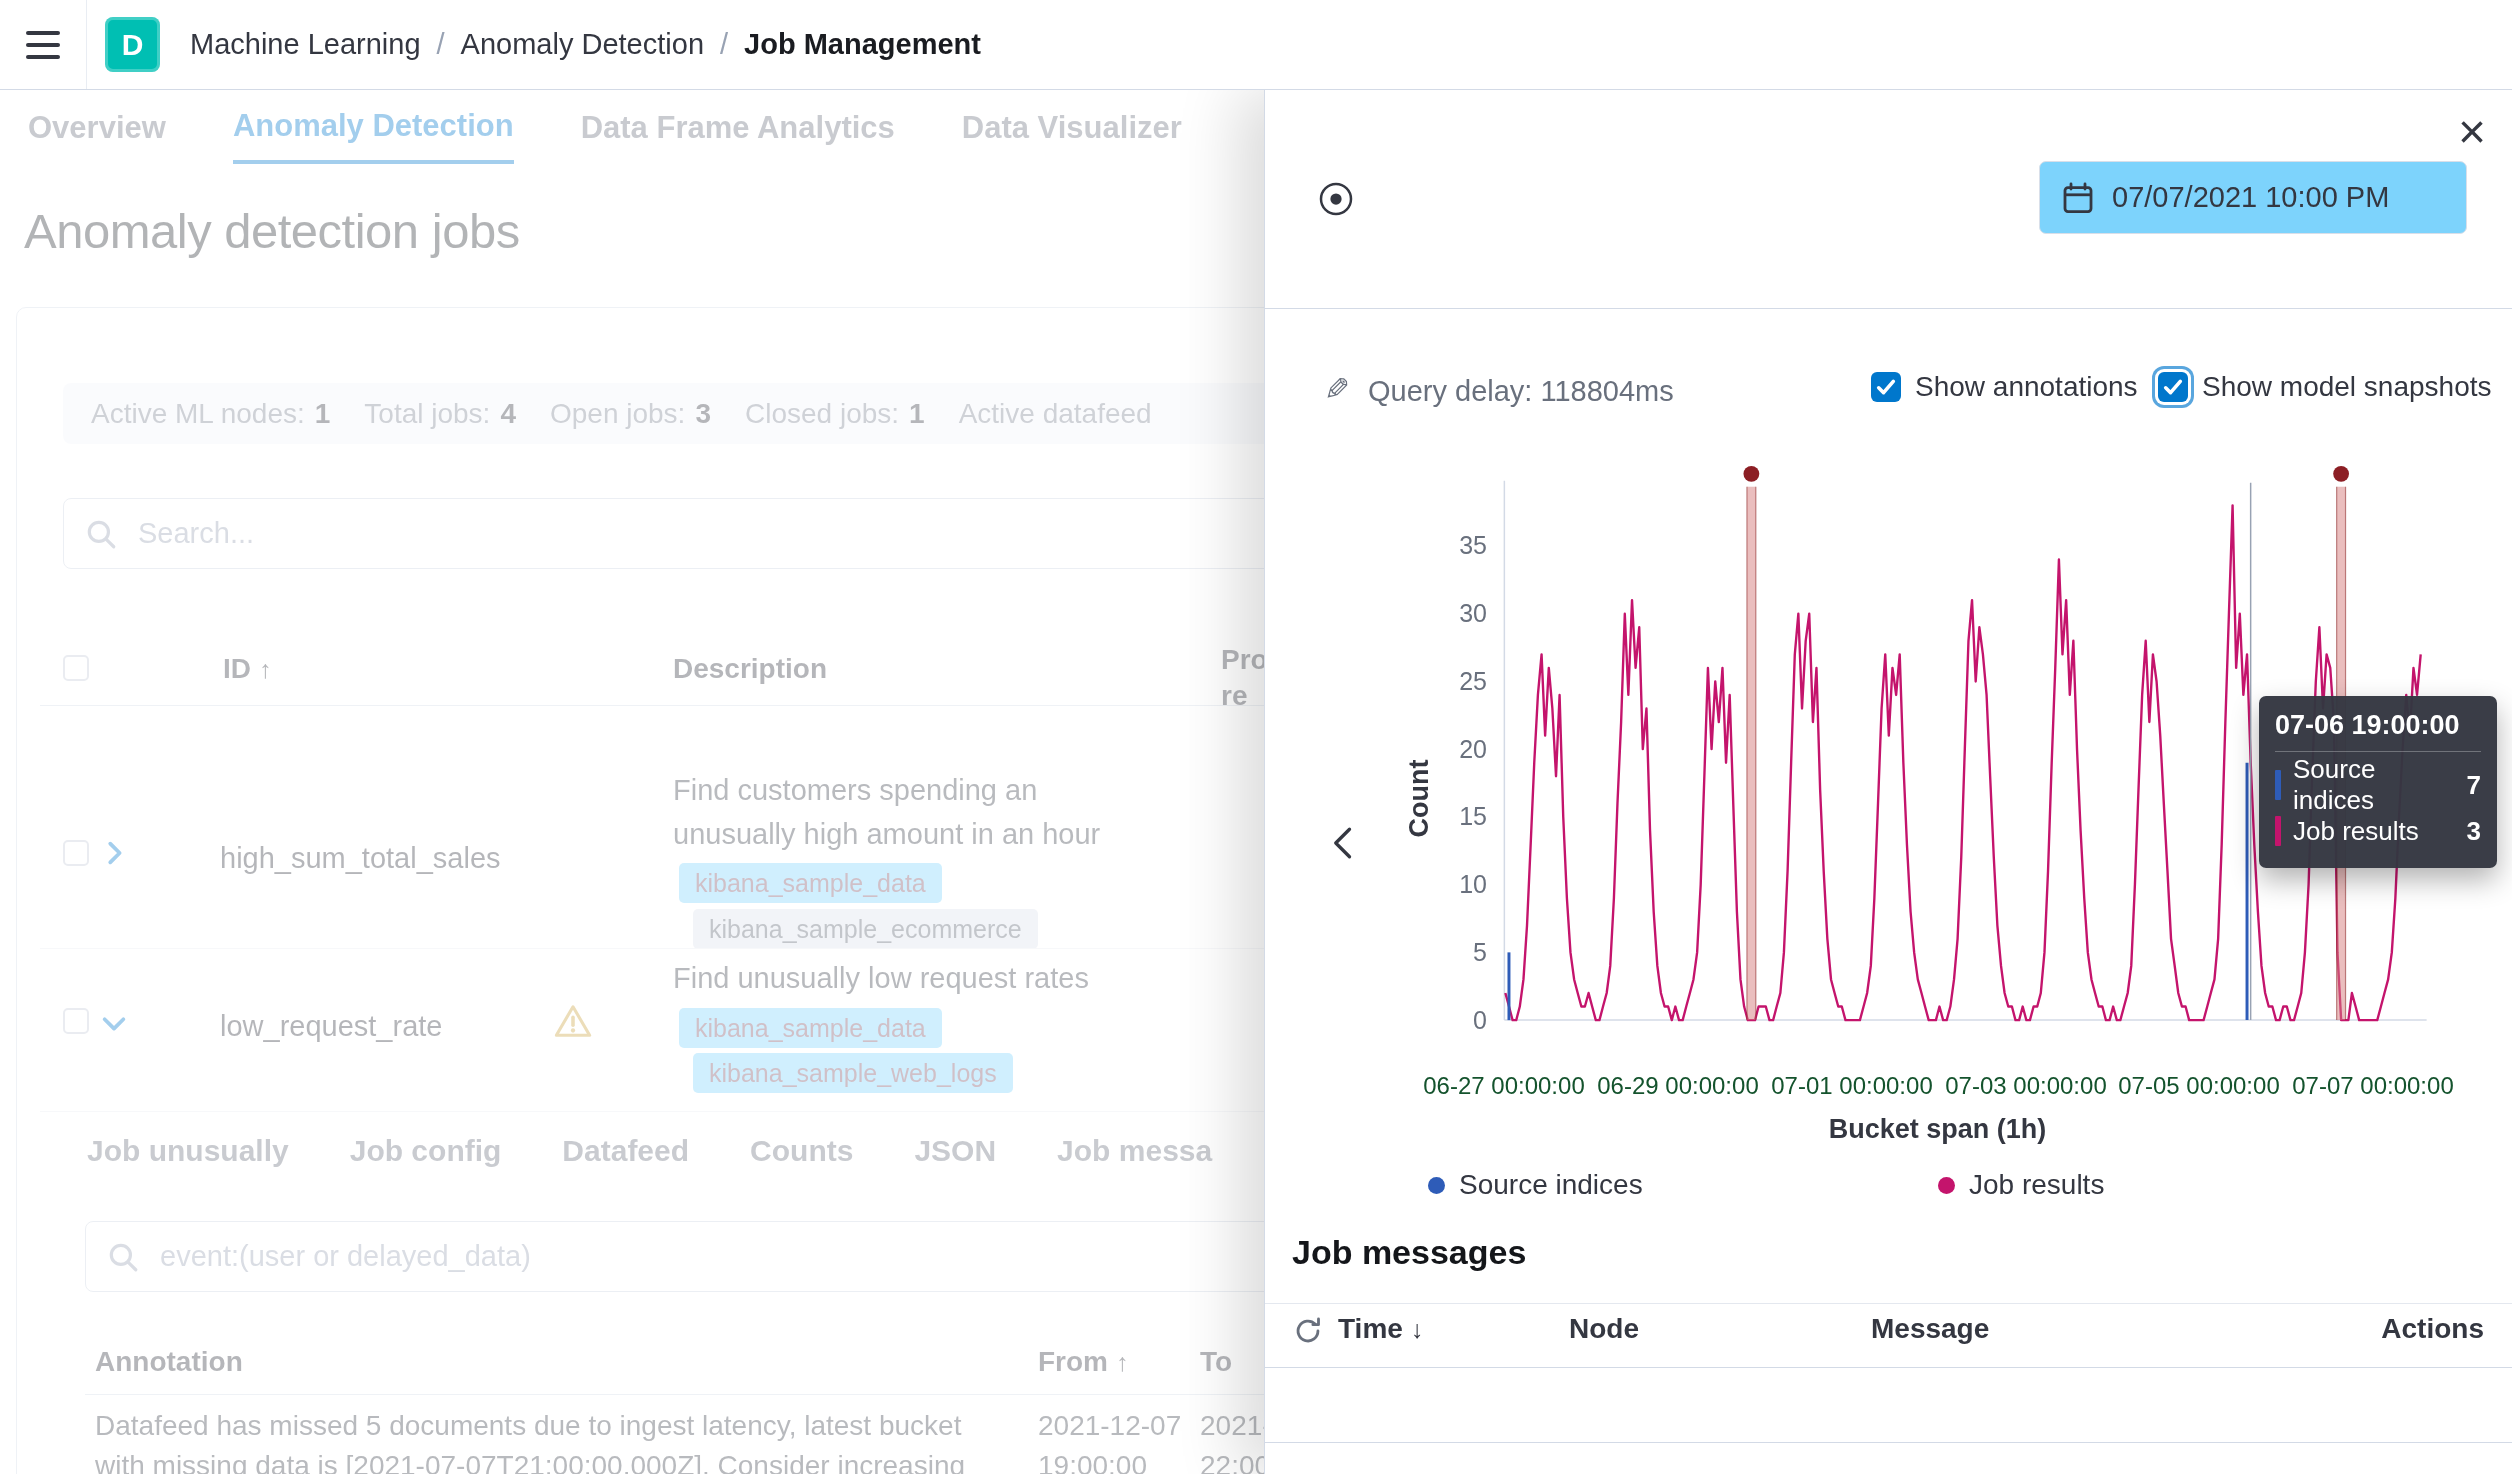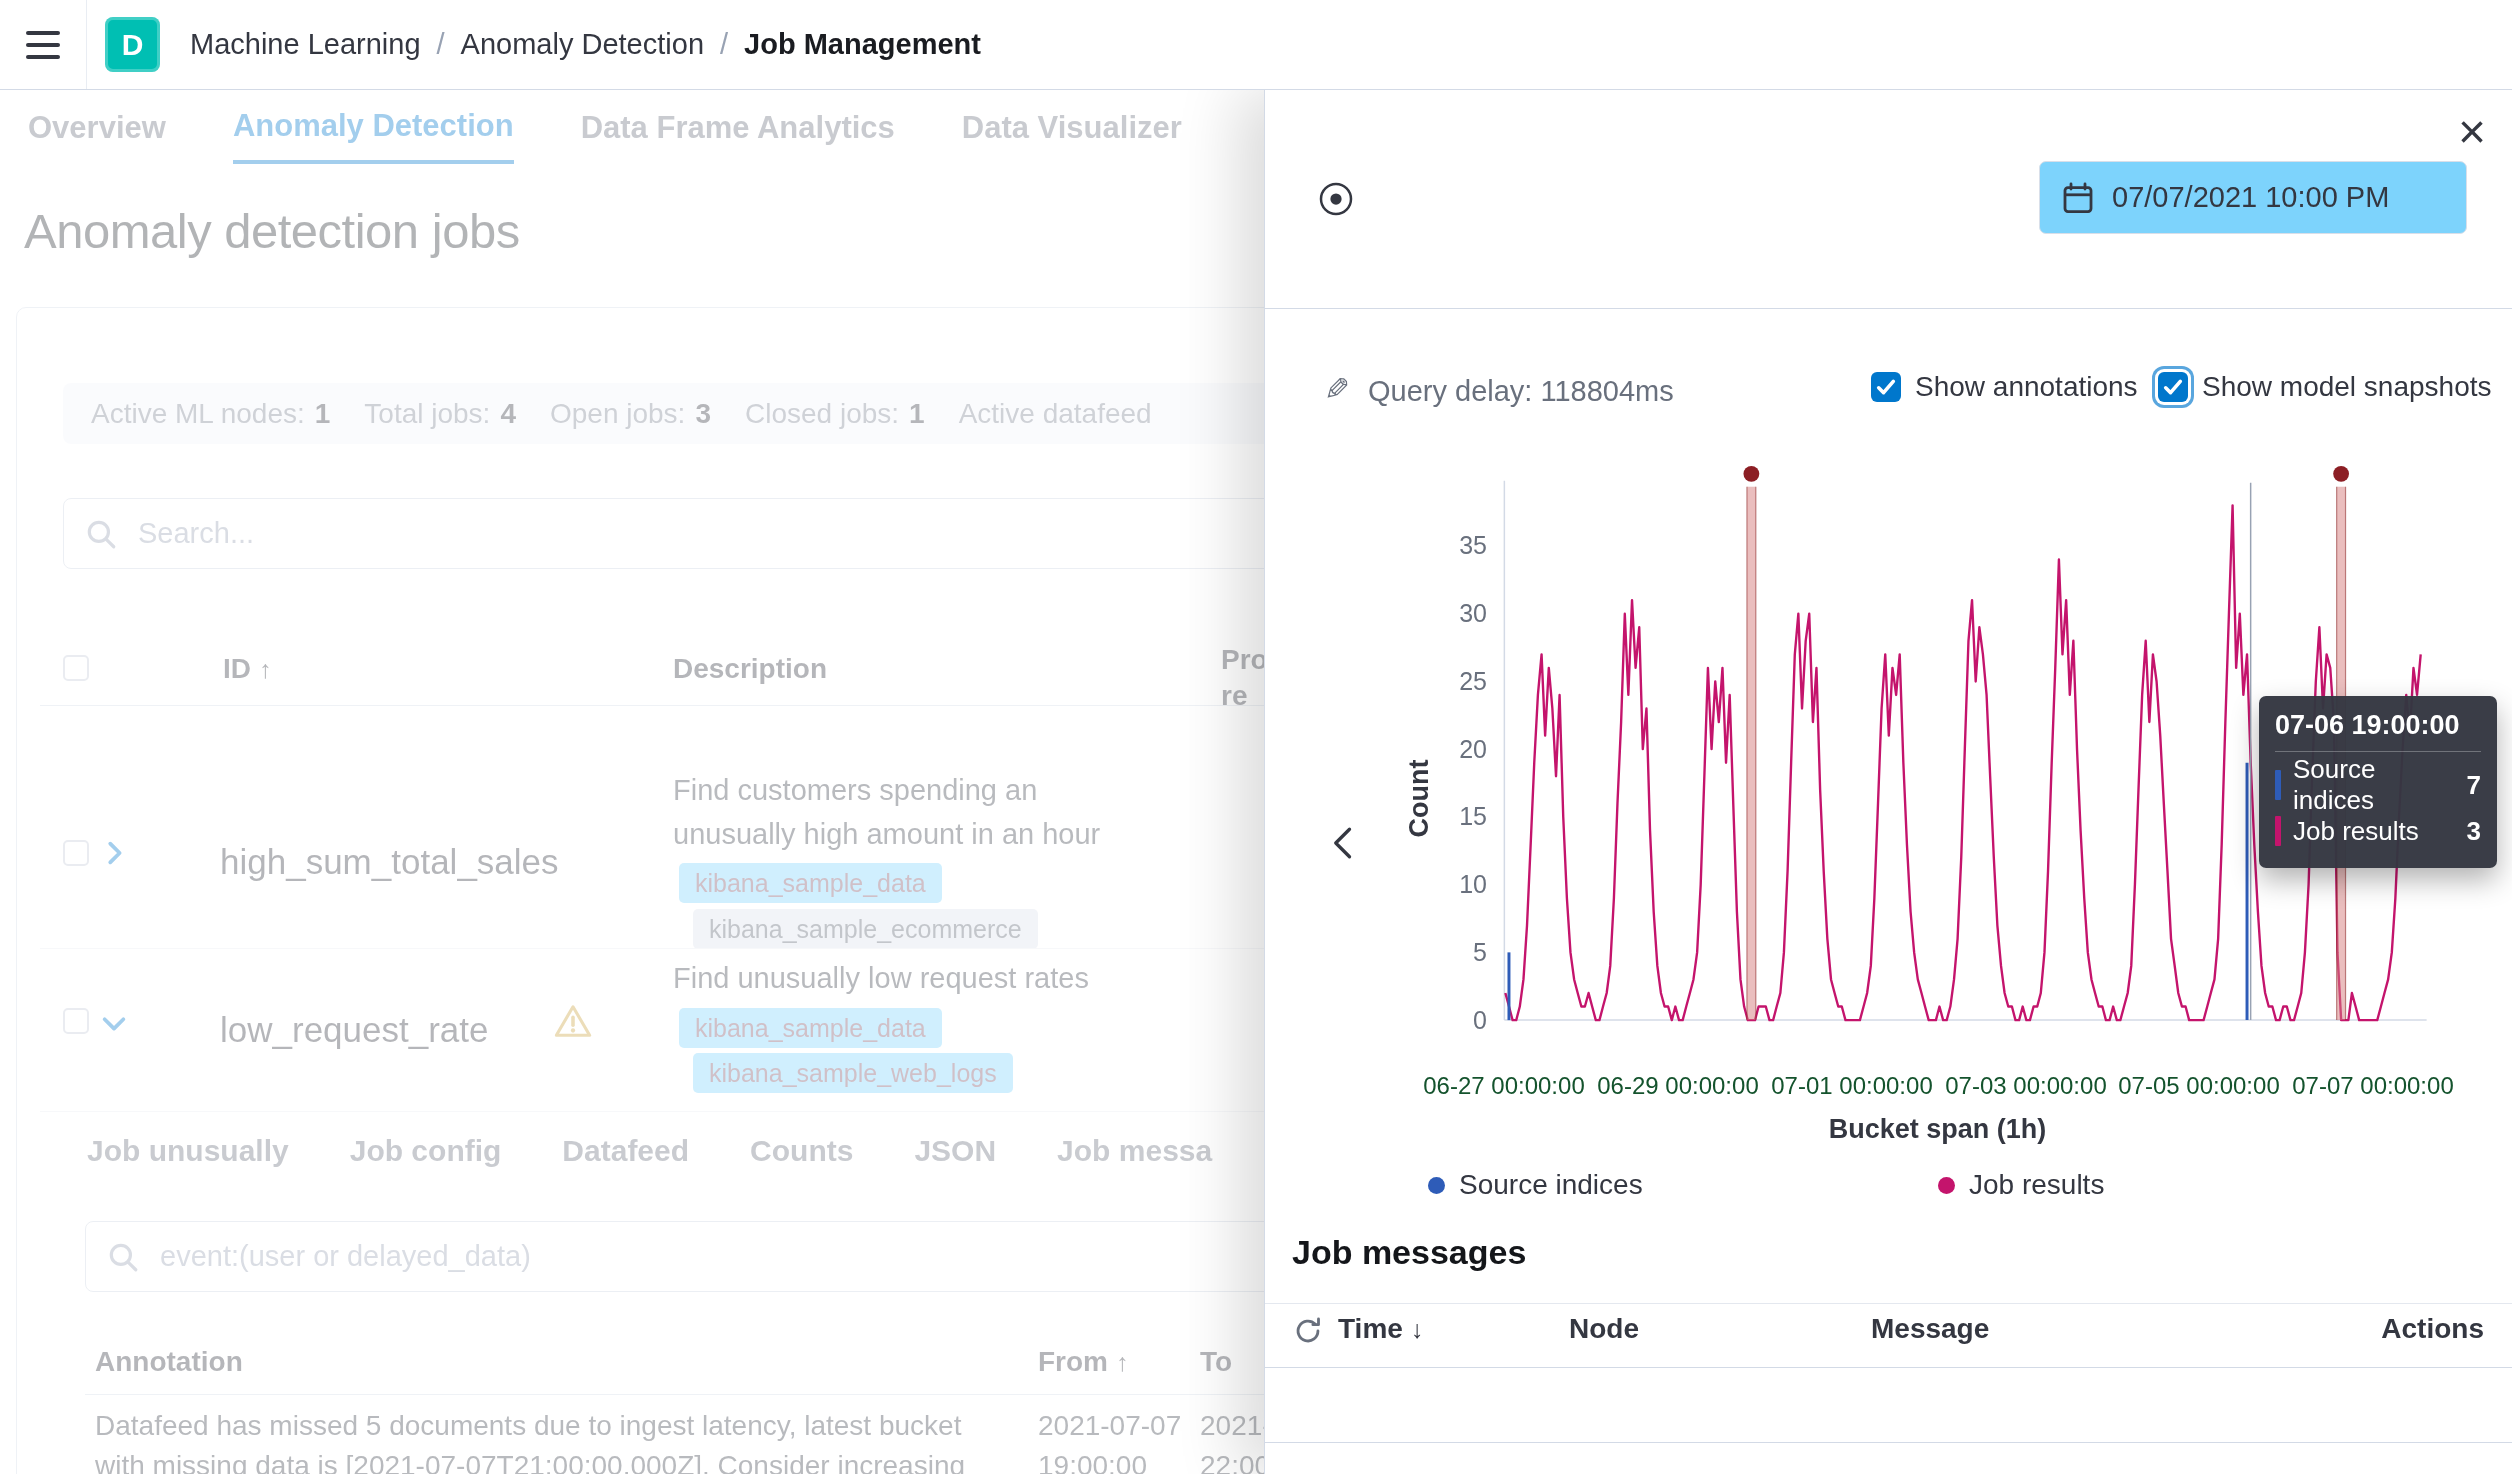--- a/index.html
+++ b/index.html
@@ -55,21 +55,21 @@
   .search-box input { border: 0; outline: none; background: transparent; font-size: 29px; color: #343741; width: 990px; font-family: inherit; }
   .search-box input::placeholder { color: #98A2B3; }
 
   .cbx { width: 26px; height: 26px; border: 2px solid #C4CBD7; border-radius: 5px; background: #fff; }
 
   .th { font-weight: 700; font-size: 28px; color: #343741; }
   .sort-arrow { font-size: 25px; margin-left: 8px; color: #343741; }
   .hline { position: absolute; height: 1px; background: #D3DAE6; }
   .hline.soft { background: #E8ECF2; }
 
-  .cell-id { font-size: 35px; color: #343741; }
+  .cell-id { font-size: 29px; color: #343741; }
   .desc-line { position: absolute; font-size: 29px; color: #3c414b; }
   .badge {
     position: absolute; height: 40px; line-height: 40px; padding: 0 16px;
     border-radius: 5px; font-size: 25px; white-space: nowrap;
   }
   .badge.pink { background: #7dd3fc; color: #7d5266; }
   .badge.gray { background: #dbe0ea; color: #5a6270; }
 
   .exp-tabs { position: absolute; left: 87px; top: 1134px; display: flex; gap: 61px; }
   .exp-tab { font-size: 30px; font-weight: 600; color: #69707D; cursor: pointer; }
@@ -239,21 +239,21 @@
       </svg>
     <input placeholder="event:(user or delayed_data)" style="">
   </div>
 
   <div class="abs th" style="left:95px;top:1346px;">Annotation</div>
   <div class="abs th" style="left:1038px;top:1346px;"><span>From</span><span class="sort-arrow">↑</span></div>
   <div class="abs th" style="left:1200px;top:1346px;">To</div>
   <div class="hline" style="left:85px;top:1394px;width:2366px;"></div>
   <div class="ann-text" style="left:95px;top:1406px;width:871px;">Datafeed has missed 5 documents due to ingest latency, latest bucket with missing data is [2021-07-07T21:00:00.000Z]. Consider increasing query_delay</div>
   <div class="ann-text" style="left:1038px;top:1406px;">
-    <span>2021-07-07</span><br>
+    <span>2021-12-07</span><br>
     <span>19:00:00</span>
   </div>
   <div class="ann-text" style="left:1200px;top:1406px;width:69px;overflow:hidden;">
     <span>2021-</span><br>
     <span>22:00</span>
   </div>
 </div>
 
 <div class="overlay-mask"></div>
 

